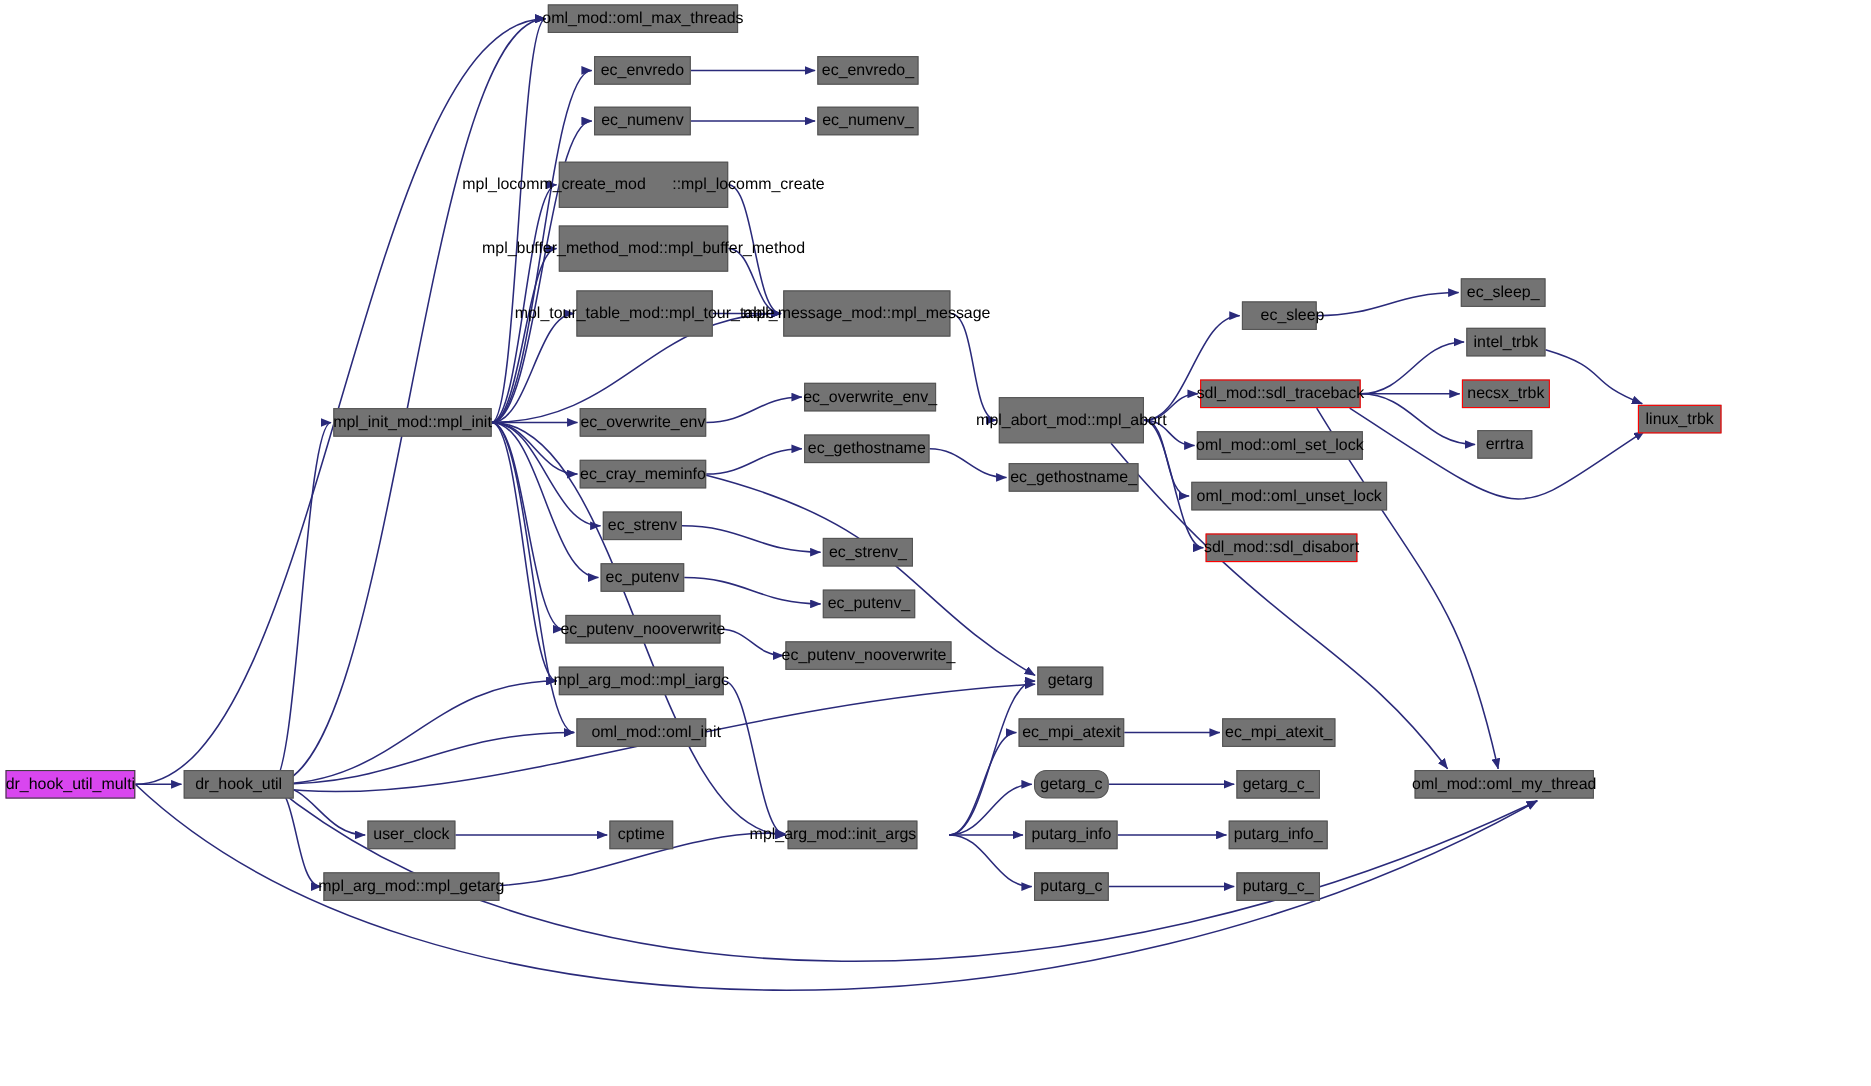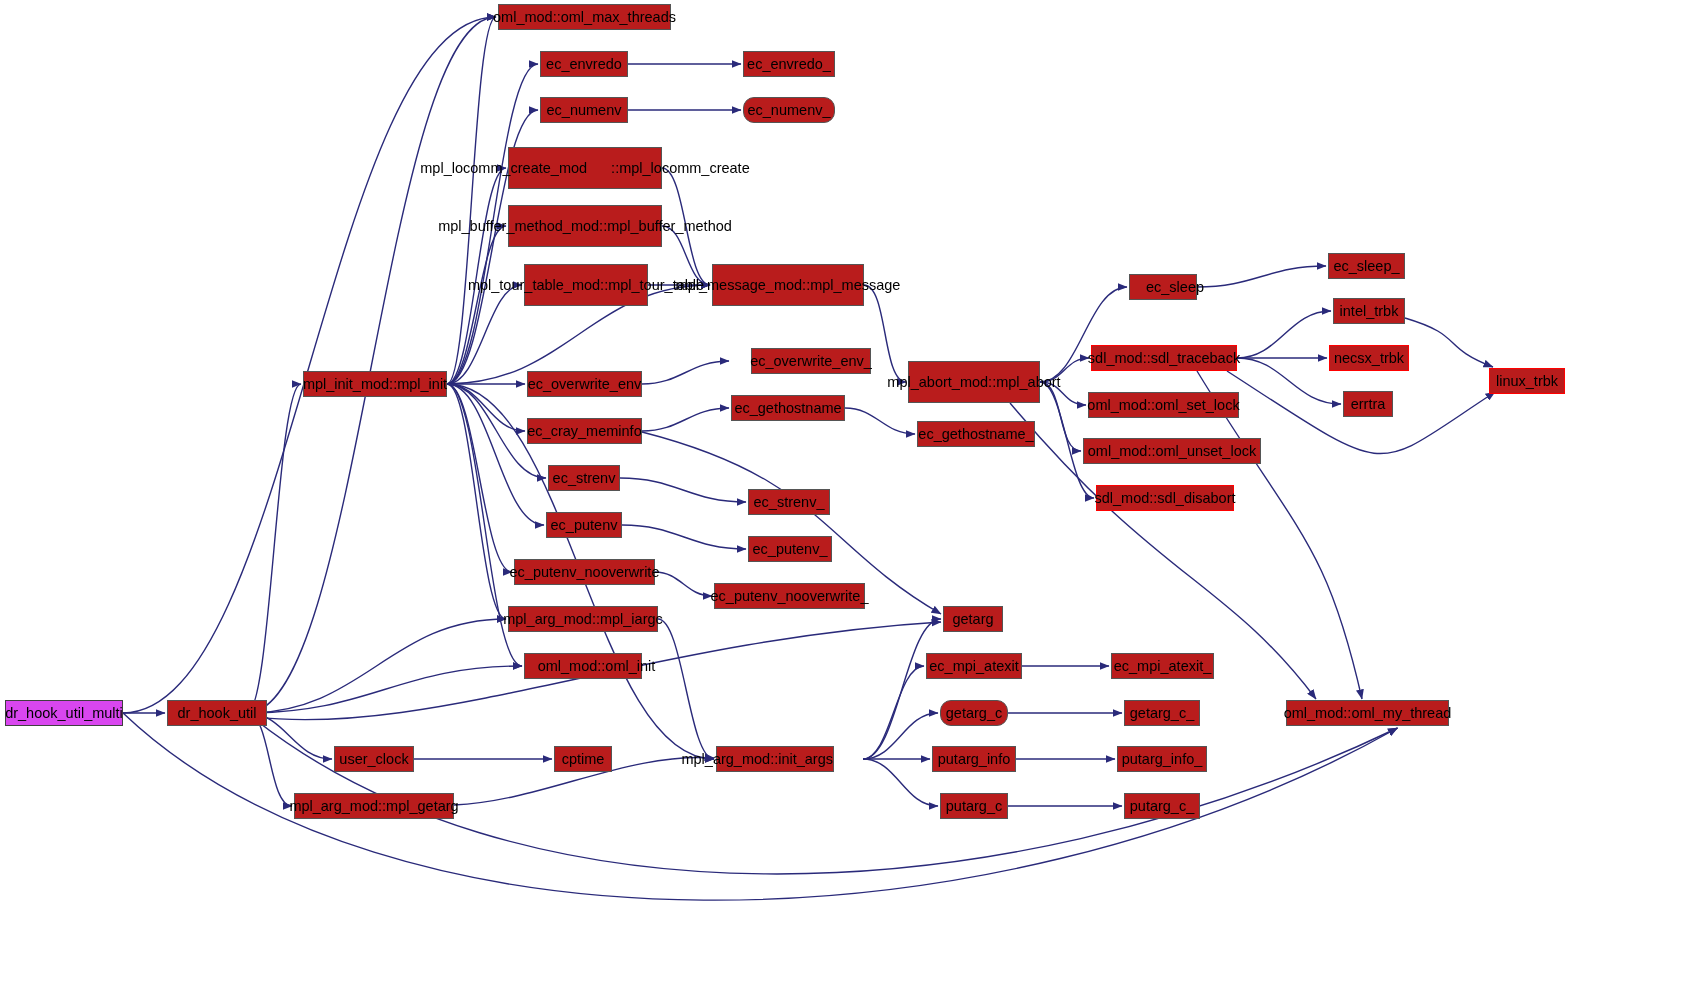--- a/index.html
+++ b/index.html
@@ -3,21 +3,21 @@
 <meta charset="utf-8">
 <style>
   html,body{margin:0;padding:0;background:#ffffff;}
   body{font-family:"Liberation Sans",sans-serif;}
   #canvas{position:relative;width:1701px;height:987px;background:#ffffff;overflow:hidden;}
   svg#edges{position:absolute;left:0;top:0;width:1701px;height:987px;}
   .node{
     position:absolute;
     box-sizing:border-box;
     border:1px solid #555555;
-    background:#b91c1c;
+    background:#737373;
     display:flex;
     align-items:center;
     justify-content:center;
     text-align:center;
     font-size:14.5px;
     color:#000000;
     line-height:1.15;
     white-space:pre;
     letter-spacing:0px;
   }
@@ -104,28 +104,28 @@
       </g>
   </svg>
 
   <div id="node-layer">
       <div class="node root" style="left: 5px; top: 700px; width: 118px; height: 26px;"><span>dr_hook_util_multi</span></div>
       <div class="node" style="left: 167px; top: 700px; width: 100px; height: 26px;"><span>dr_hook_util</span></div>
       <div class="node" style="left: 498px; top: 4px; width: 173px; height: 26px;"><span>oml_mod::oml_max_threads</span></div>
       <div class="node" style="left: 540px; top: 51px; width: 88px; height: 26px;"><span>ec_envredo</span></div>
       <div class="node" style="left: 743px; top: 51px; width: 92px; height: 26px;"><span>ec_envredo_</span></div>
       <div class="node" style="left: 540px; top: 97px; width: 88px; height: 26px;"><span>ec_numenv</span></div>
-      <div class="node" style="left: 743px; top: 97px; width: 92px; height: 26px; border-radius: 11px;"><span>ec_numenv_</span></div>
+      <div class="node" style="left: 743px; top: 97px; width: 92px; height: 26px;"><span>ec_numenv_</span></div>
       <div class="node" style="left: 508px; top: 147px; width: 154px; height: 42px; gap: 24px;"><span>mpl_locomm_create_mod</span><span>::mpl_locomm_create</span></div>
       <div class="node" style="left: 508px; top: 205px; width: 154px; height: 42px;"><span>mpl_buffer_method_mod</span><span>::mpl_buffer_method</span></div>
       <div class="node" style="left: 524px; top: 264px; width: 124px; height: 42px;"><span>mpl_tour_table_mod</span><span>::mpl_tour_table</span></div>
       <div class="node" style="left: 712px; top: 264px; width: 152px; height: 42px;"><span>mpl_message_mod::mpl</span><span>_message</span></div>
       <div class="node" style="left: 303px; top: 371px; width: 144px; height: 26px;"><span>mpl_init_mod::mpl_init</span></div>
       <div class="node" style="left: 527px; top: 371px; width: 115px; height: 26px;"><span>ec_overwrite_env</span></div>
-      <div class="node" style="left: 731px; top: 348px; width: 120px; height: 26px; margin-left: 20px;"><span>ec_overwrite_env_</span></div>
+      <div class="node" style="left: 731px; top: 348px; width: 120px; height: 26px;"><span>ec_overwrite_env_</span></div>
       <div class="node" style="left: 527px; top: 418px; width: 115px; height: 26px;"><span>ec_cray_meminfo</span></div>
       <div class="node" style="left: 731px; top: 395px; width: 114px; height: 26px;"><span>ec_gethostname</span></div>
       <div class="node" style="left: 917px; top: 421px; width: 118px; height: 26px;"><span>ec_gethostname_</span></div>
       <div class="node" style="left: 548px; top: 465px; width: 72px; height: 26px;"><span>ec_strenv</span></div>
       <div class="node" style="left: 748px; top: 489px; width: 82px; height: 26px;"><span>ec_strenv_</span></div>
       <div class="node" style="left: 546px; top: 512px; width: 76px; height: 26px;"><span>ec_putenv</span></div>
       <div class="node" style="left: 748px; top: 536px; width: 84px; height: 26px;"><span>ec_putenv_</span></div>
       <div class="node" style="left: 514px; top: 559px; width: 141px; height: 26px;"><span>ec_putenv_nooverwrite</span></div>
       <div class="node" style="left: 714px; top: 583px; width: 151px; height: 26px;"><span>ec_putenv_nooverwrite_</span></div>
       <div class="node" style="left: 508px; top: 606px; width: 150px; height: 26px;"><span>mpl_arg_mod::mpl_iargc</span></div>

